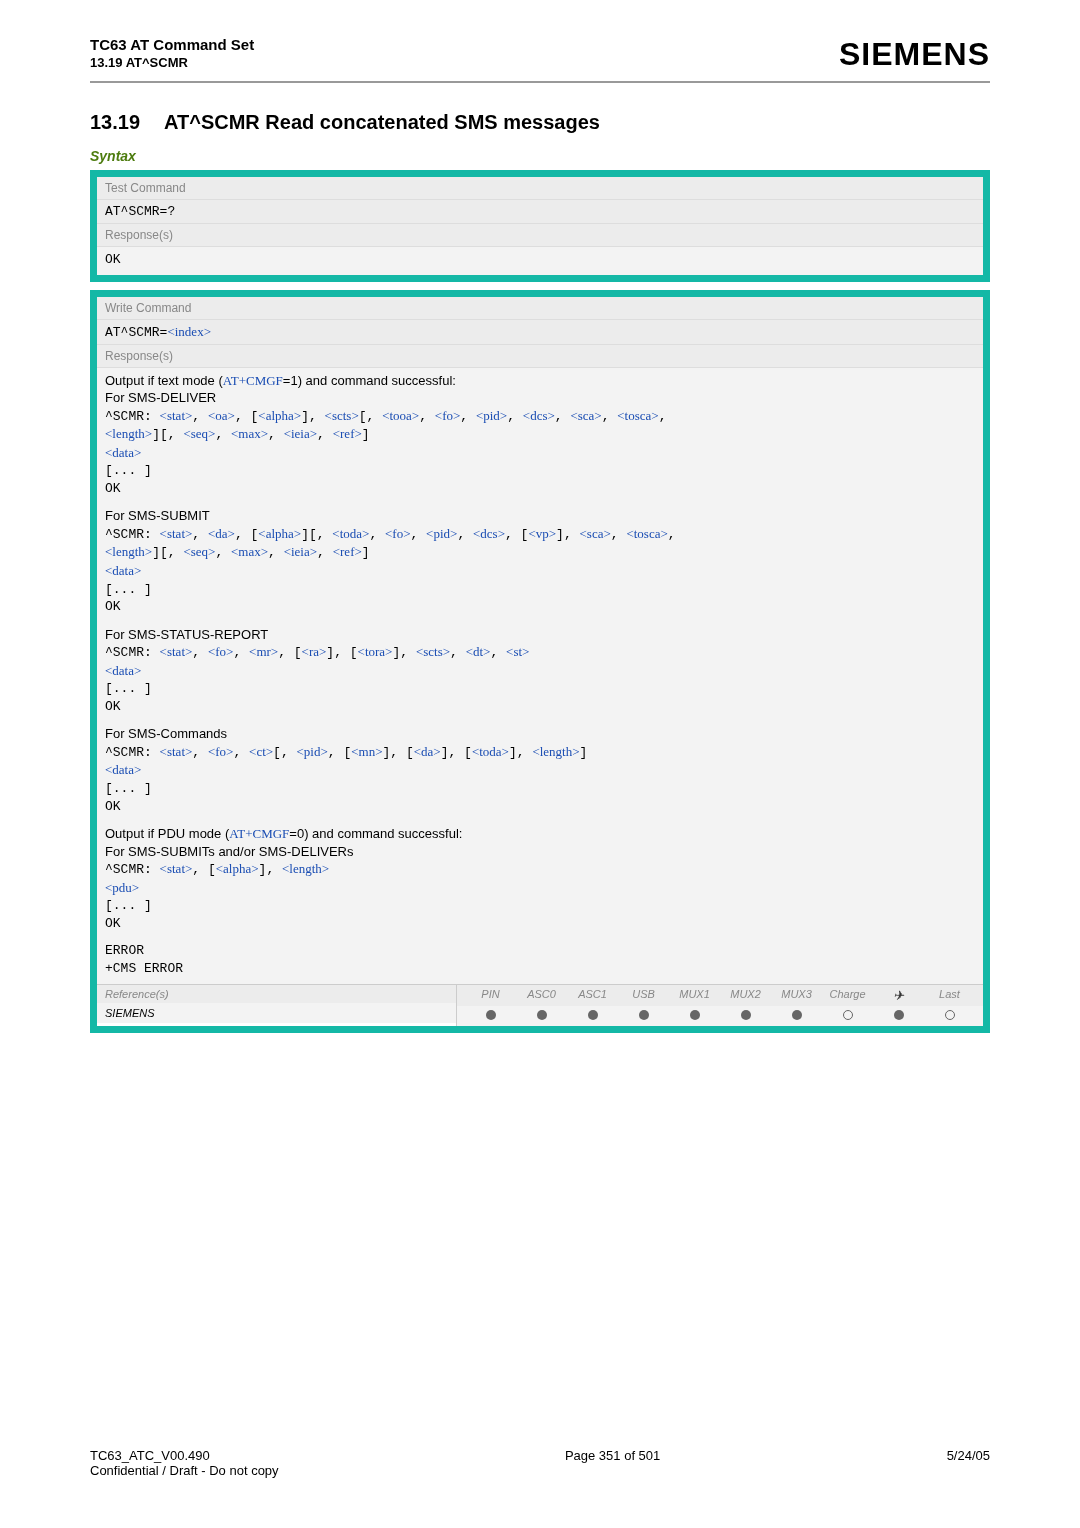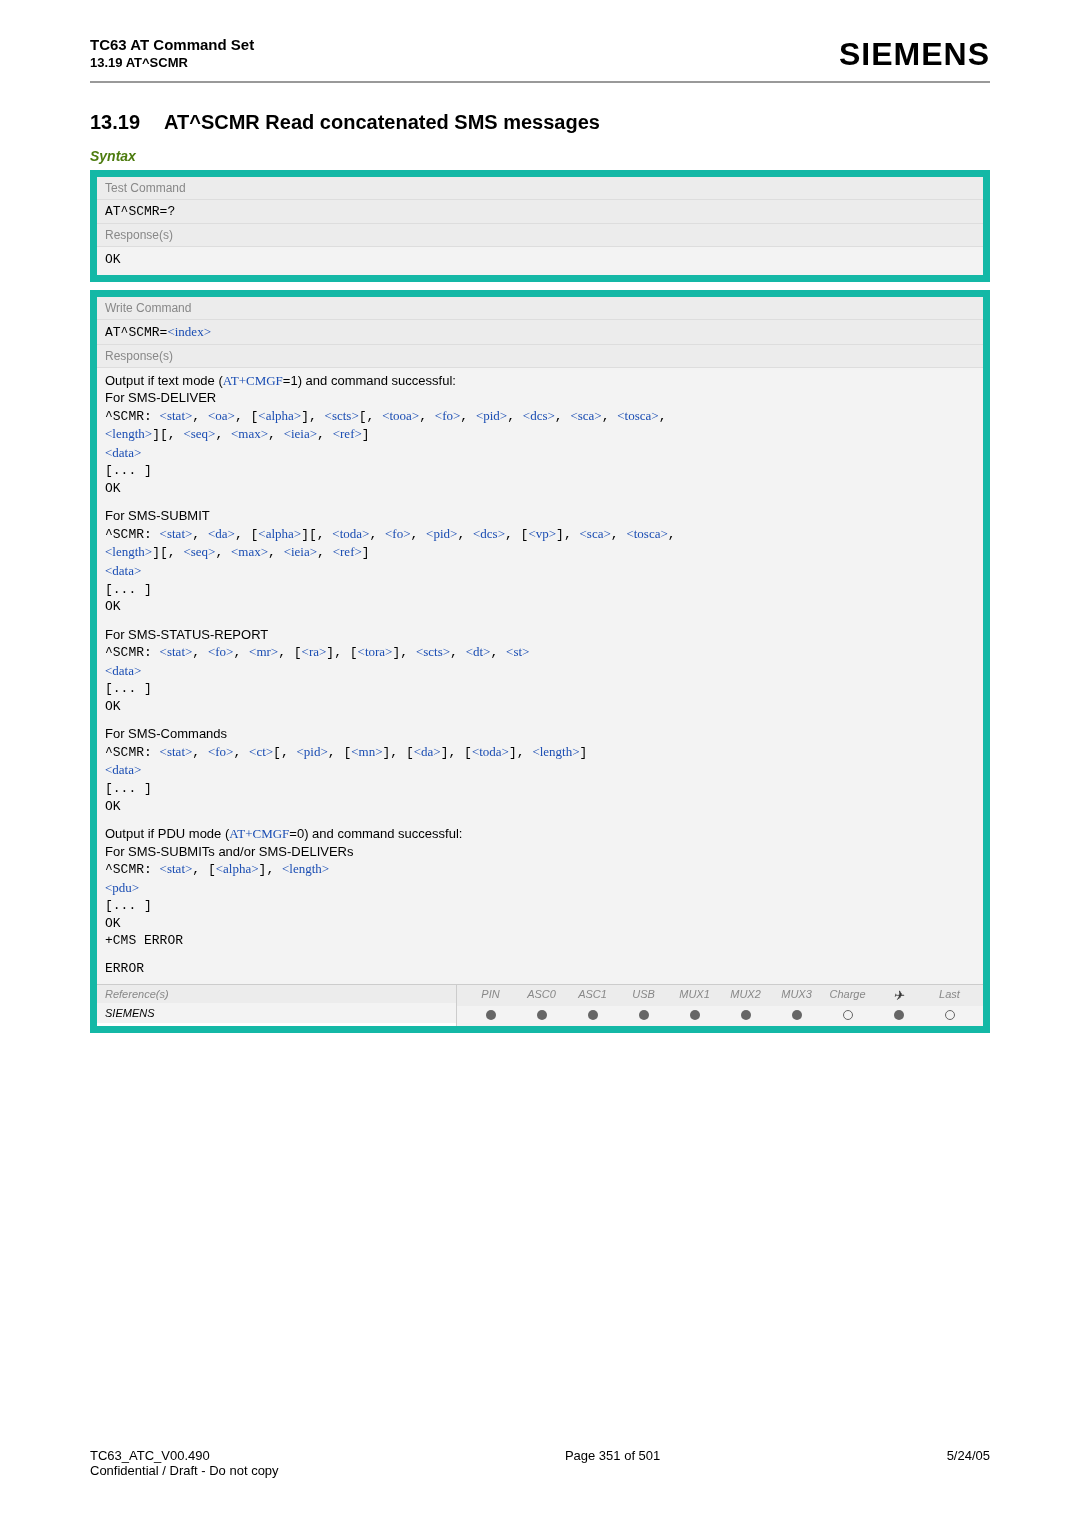--- a/index.html
+++ b/index.html
@@ -164,22 +164,22 @@
         <span>Output if PDU mode (</span><span class="link">AT+CMGF</span><span>=0) and command successful:</span>
       </div>
       <div>For SMS-SUBMITs and/or SMS-DELIVERs</div>
       <div class="mono">
         <span>^SCMR: </span><span class="link">&lt;stat&gt;</span><span>, </span><span class="plain">[</span><span class="link">&lt;alpha&gt;</span><span class="plain">]</span><span>, </span><span class="link">&lt;length&gt;</span><br>
         <span class="link">&lt;pdu&gt;</span>
       </div>
       <div class="mono">[... ]</div>
       <div class="mono">OK</div>
 
+      <div class="mono sect">ERROR</div>
       <div class="mono">+CMS ERROR</div>
-      <div class="mono sect">ERROR</div>
     </div>
 
     <div class="reftable">
       <div class="lcol">
         <div class="hdr">Reference(s)</div>
         <div class="val">SIEMENS</div>
       </div>
       <div class="rcol">
         <div class="hdr">
           <div class="cols">

